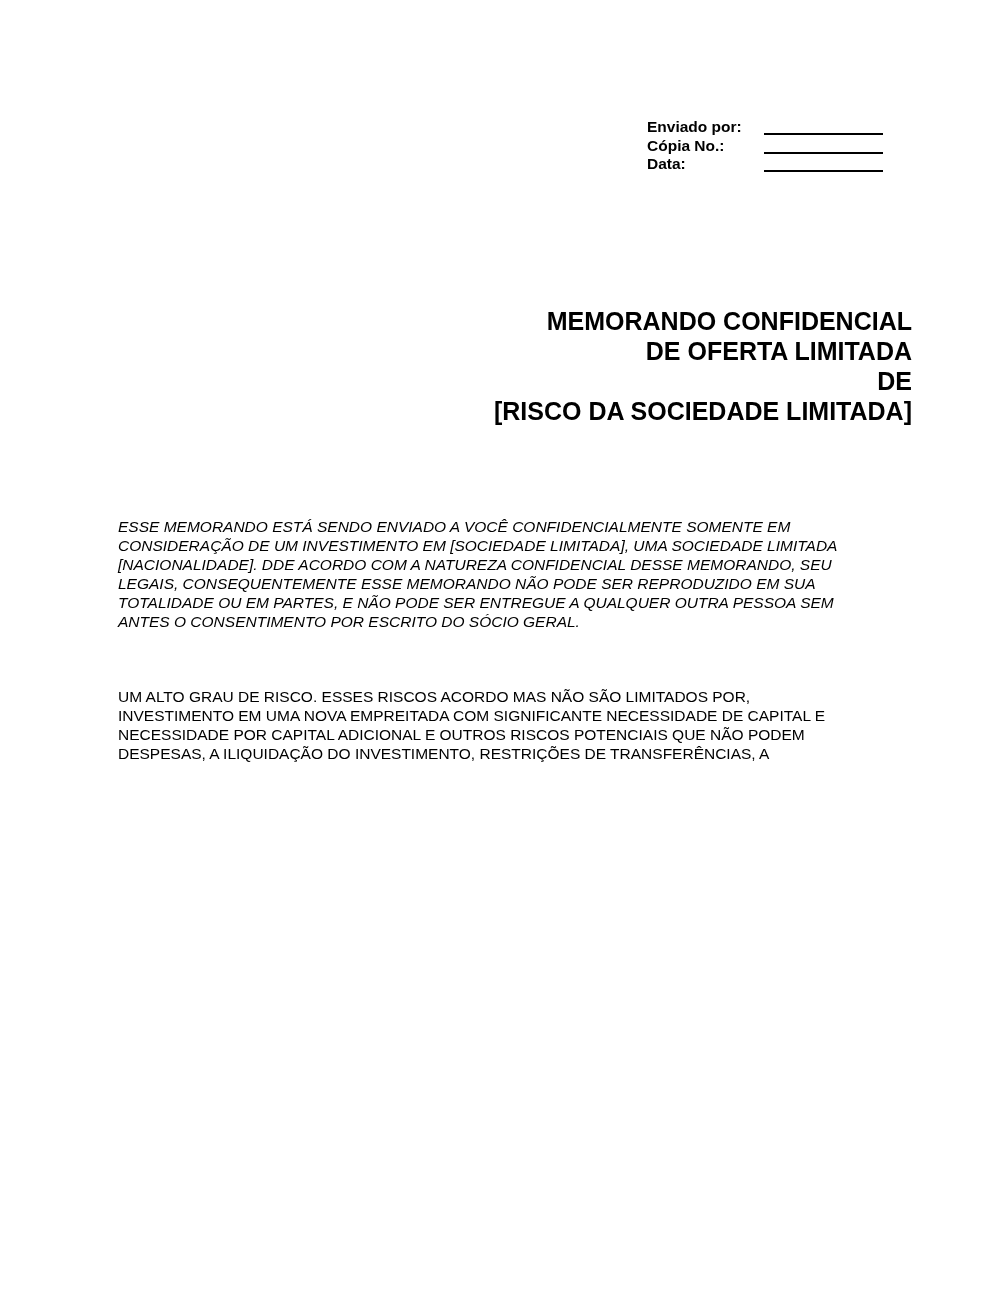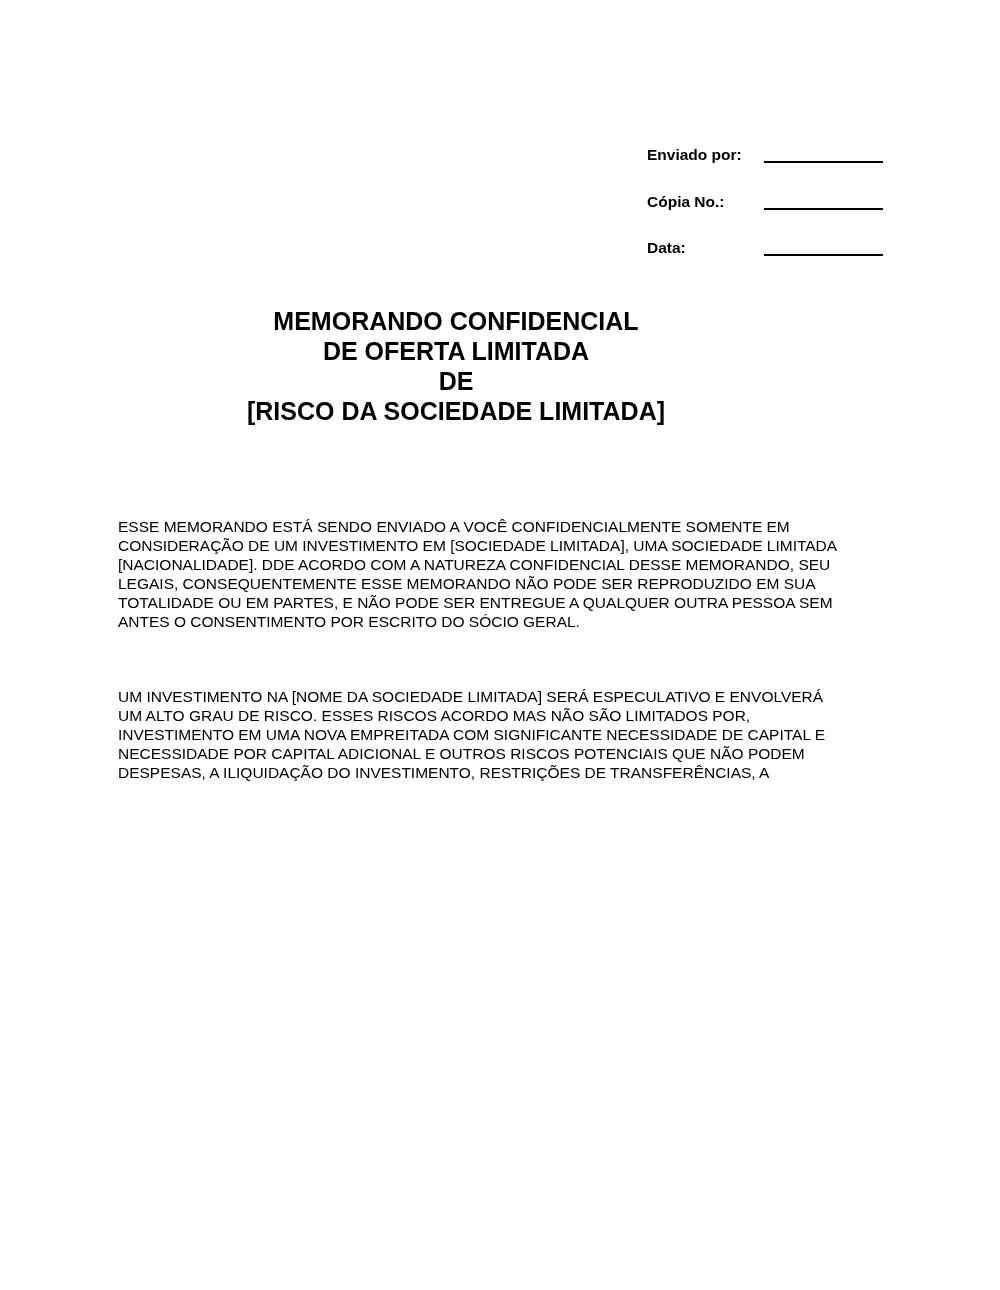--- a/index.html
+++ b/index.html
@@ -1,25 +1,25 @@
 <!DOCTYPE html>
 <html><head>
   <meta charset="utf-8">
   <style>
     html, body { margin: 0; padding: 0; background: #ffffff; }
     body { width: 1000px; height: 1290px; position: relative; overflow: hidden; font-family: "Liberation Sans", sans-serif; color: #000; }
     .header-block { position: absolute; left: 647px; top: 118px; }
-    .hdr-row { position: relative; height: 18.5px; font-weight: bold; font-size: 15.5px; line-height: 18.5px; width: 236px; margin-top: 28px; }
+    .hdr-row { position: relative; height: 18.5px; font-weight: bold; font-size: 15.5px; line-height: 18.5px; width: 236px; }
     .hdr-label { position: absolute; left: 0; top: 0; }
     .hdr-line { position: absolute; left: 117px; top: 15px; width: 119px; border-bottom: 2px solid #000; }
-    .title-block { position: absolute; left: 0; top: 306px; width: 912px; text-align: center; font-weight: bold; font-size: 25px; line-height: 30px; }
+    .title-block { position: absolute; left: 0; top: 306px; width: 912px; text-align: right; font-weight: bold; font-size: 25px; line-height: 30px; }
     .title-line { display: block; }
     .para { position: absolute; left: 118px; width: 780px; font-size: 15.5px; line-height: 19px; }
     .para .ln { display: block; white-space: nowrap; }
-    #p1 { top: 517px; }
+    #p1 { top: 517px; font-style: italic; }
     #p2 { top: 687px; }
   </style>
 </head>
 <body>
 
 <div class="header-block">
   <div class="hdr-row">
     <span class="hdr-label">Enviado por:</span>
     <span class="hdr-line"></span>
   </div>
@@ -43,18 +43,17 @@
 <div class="para" id="p1">
   <span class="ln">ESSE MEMORANDO ESTÁ SENDO ENVIADO A VOCÊ CONFIDENCIALMENTE SOMENTE EM</span>
   <span class="ln">CONSIDERAÇÃO DE UM INVESTIMENTO EM [SOCIEDADE LIMITADA], UMA SOCIEDADE LIMITADA</span>
   <span class="ln">[NACIONALIDADE]. DDE ACORDO COM A NATUREZA CONFIDENCIAL DESSE MEMORANDO, SEU</span>
   <span class="ln">LEGAIS, CONSEQUENTEMENTE ESSE MEMORANDO NÃO PODE SER REPRODUZIDO EM SUA</span>
   <span class="ln">TOTALIDADE OU EM PARTES, E NÃO PODE SER ENTREGUE A QUALQUER OUTRA PESSOA SEM</span>
   <span class="ln">ANTES O CONSENTIMENTO POR ESCRITO DO SÓCIO GERAL.</span>
 </div>
 
 <div class="para" id="p2">
-  <span class="ln">UM INVESTIMENTO NA [NOME DA SOCIEDADE LIMITADA] SERÁ ESPECULATIVO E ENVOLVERÁ</span>
   <span class="ln">UM ALTO GRAU DE RISCO. ESSES RISCOS ACORDO MAS NÃO SÃO LIMITADOS POR,</span>
   <span class="ln">INVESTIMENTO EM UMA NOVA EMPREITADA COM SIGNIFICANTE NECESSIDADE DE CAPITAL E</span>
   <span class="ln">NECESSIDADE POR CAPITAL ADICIONAL E OUTROS RISCOS POTENCIAIS QUE NÃO PODEM</span>
   <span class="ln">DESPESAS, A ILIQUIDAÇÃO DO INVESTIMENTO, RESTRIÇÕES DE TRANSFERÊNCIAS, A</span>
 </div>
 
 </body></html>

